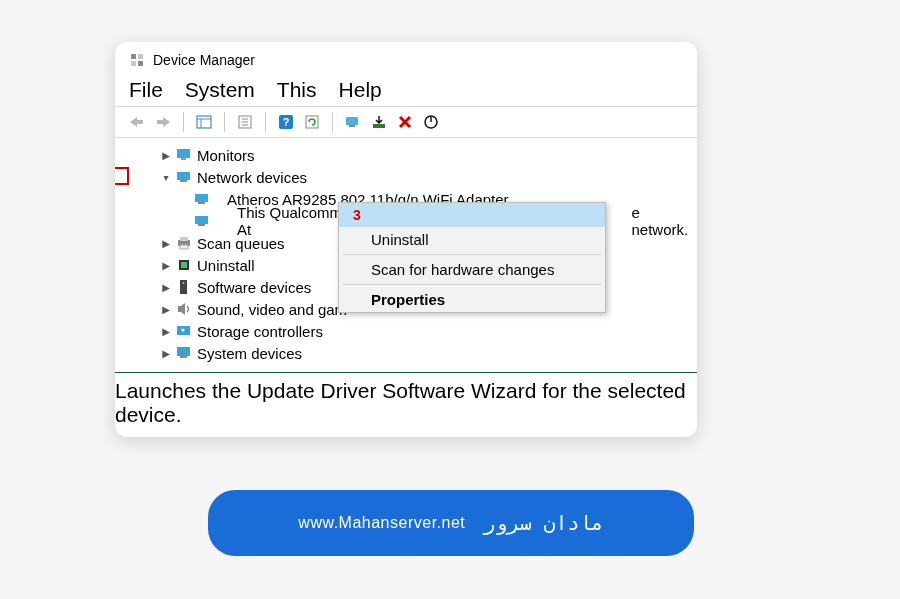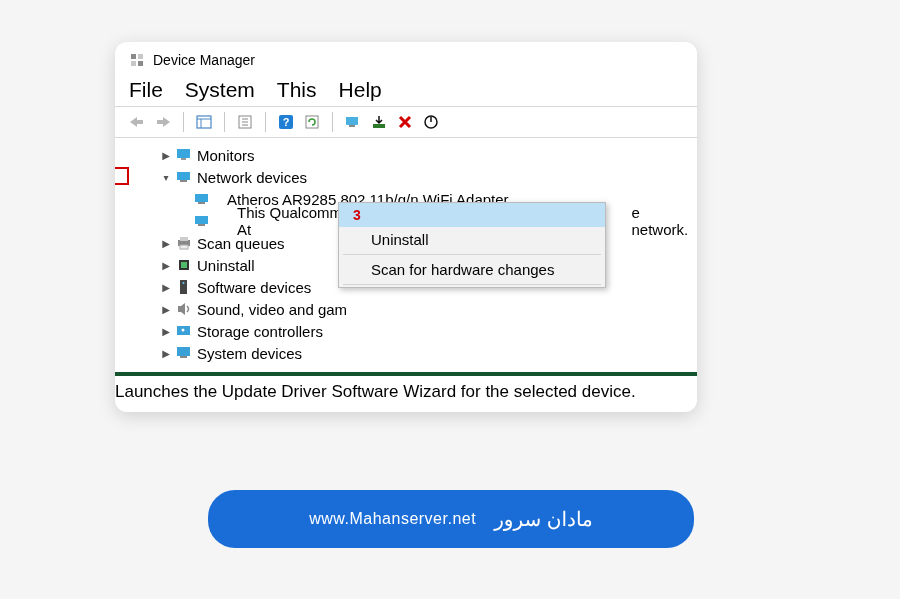--- a/index.html
+++ b/index.html
@@ -17,24 +17,24 @@
 .row .exp { width: 14px; height: 14px; display: flex; align-items: center; justify-content: center; font-size: 10px; color: #555; margin-right: 2px; }
 .row .ico { width: 18px; height: 18px; margin-right: 4px; flex-shrink: 0; }
 .lvl1 { padding-left: 40px; }
 .lvl2 { padding-left: 74px; }
 .ann { position: absolute; color: #d40000; font-weight: bold; font-size: 14px; }
 .redbox { position: absolute; border: 2px solid #d40000; width: 18px; height: 18px; }
 .ctxmenu { position: absolute; background: #f2f2f2; border: 1px solid #bcbcbc; box-shadow: 2px 2px 6px rgba(0,0,0,0.25); font-size: 15px; z-index: 10; width: 268px; }
 .ctxmenu .item { padding: 4px 14px; cursor: default; display:flex; align-items:center; }
 .ctxmenu .item.hl { background: #bde0f7; }
 .ctxmenu .div { height: 1px; background: #d4d4d4; margin: 2px 4px; }
-.statusbar { border-top: 4px solid #14532d; padding: 6px 0 10px 0; font-size: 17px; }
-.banner { position: absolute; left: 208px; top: 490px; width: 486px; height: 58px; background: #1a6dd6; border-radius: 27px; display: flex; align-items: center; justify-content: center; color: #fff; gap: 18px; }
+.statusbar { border-top: 1px solid #14532d; padding: 6px 0 10px 0; font-size: 21px; }
+.banner { position: absolute; left: 208px; top: 490px; width: 486px; height: 66px; background: #1a6dd6; border-radius: 27px; display: flex; align-items: center; justify-content: center; color: #fff; gap: 18px; }
 .banner .url { font-size: 16px; letter-spacing: 0.5px; }
-.banner .script { font-family: Liberation Sans, sans-serif; font-size: 20px; }
+.banner .script { font-family: Liberation Mono, monospace; font-size: 20px; }
 
 svg { display: block; }
 </style>
 </head>
 <body>
 
 <div class="window">
 
   <div class="titlebar">
     <span class="ico">
@@ -247,20 +247,24 @@
       <div class="item">
           <span style="width:18px;"></span>
           <span>Uninstall</span>
         </div>
       <div class="div"></div>
       <div class="item">
           <span style="width:18px;"></span>
           <span>Scan for hardware changes</span>
         </div>
       <div class="div"></div>
+      <div class="item" style="font-weight:bold;">
+          <span style="width:18px;"></span>
+          <span>Properties</span>
+        </div>
     </div>
 
   </div>
 
   <div class="statusbar">
     <span>Launches the Update Driver Software Wizard for the selected device.</span>
   </div>
 </div>
 
 <div class="banner">

